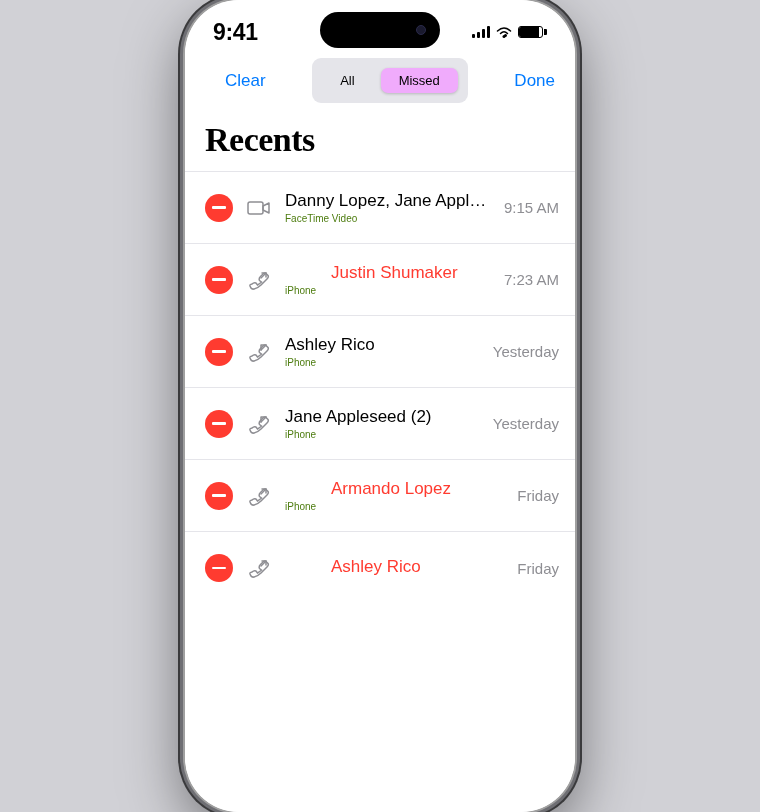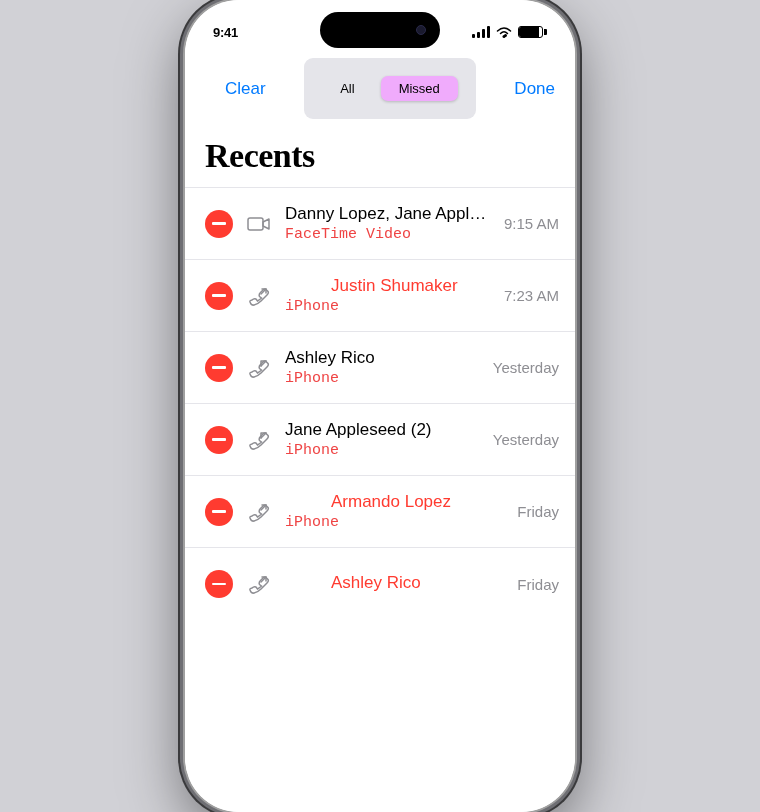--- a/index.html
+++ b/index.html
@@ -62,21 +62,21 @@
     
     .status-bar {
       display: flex;
       justify-content: space-between;
       align-items: center;
       padding: 14px 28px 0;
       height: 50px;
     }
 
     .status-time {
-      font-size: 13px;
+      font-size: 23px;
       font-weight: 600;
       color: #000;
       letter-spacing: -0.3px;
     }
 
     .status-icons {
       display: flex;
       align-items: center;
       gap: 6px;
     }
@@ -167,21 +167,21 @@
       color: #007aff;
       font-size: 17px;
       font-weight: 400;
       cursor: pointer;
     }
 
     .segment-control {
       display: flex;
       background: #e5e5ea;
       border-radius: 9px;
-      padding: 18px;
+      padding: 10px;
       gap: 8px;
     }
 
     .segment-btn {
       padding: 5px 18px;
       border-radius: 7px;
       font-size: 13px;
       font-weight: 500;
       cursor: pointer;
       color: #000;
@@ -263,23 +263,22 @@
       overflow: hidden;
       text-overflow: ellipsis;
     }
 
     .call-name.missed {
       color: #ff3b30;
       margin-left: 46px;
     }
 
     .call-subtype {
-      font-size: 15px;
-      color: #ef4444;
-      font-family: Liberation Mono, monospace;
+      font-size: 10px;
+      color: #4d7c0f;
     }
 
     .call-time {
       font-size: 15px;
       color: #8e8e93;
       white-space: nowrap;
       flex-shrink: 0;
     }
 
     

